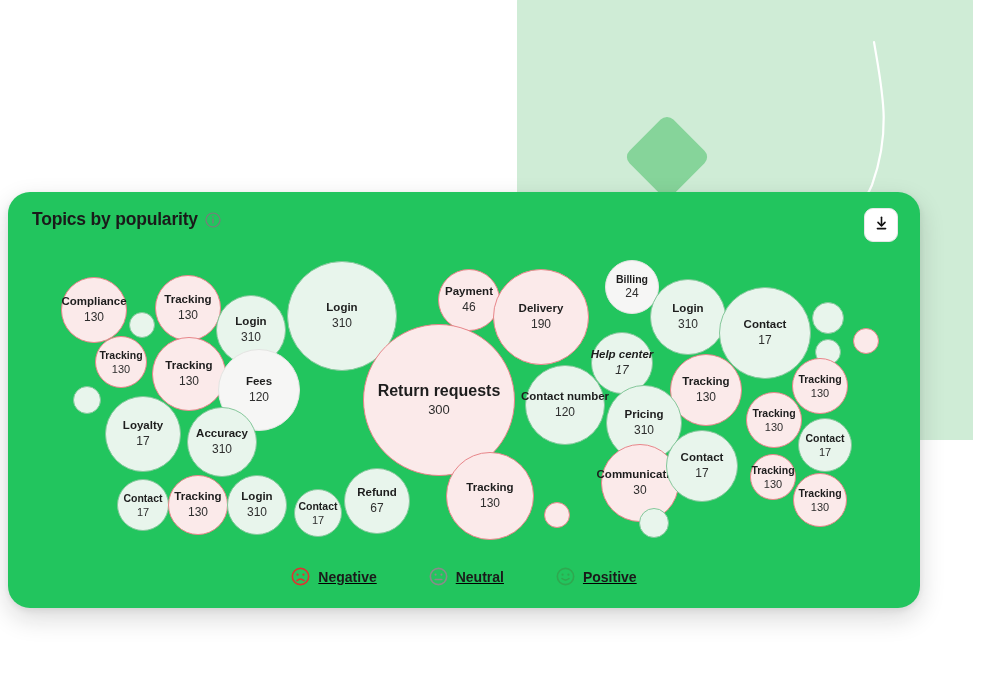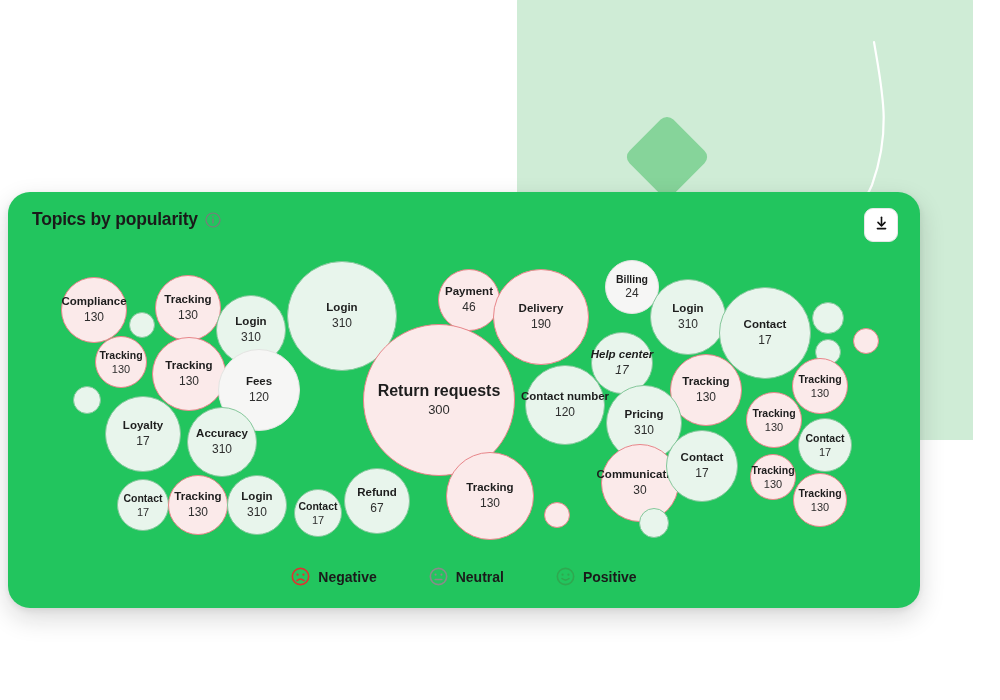--- a/index.html
+++ b/index.html
@@ -116,20 +116,21 @@
     left: 0; bottom: 22px;
     width: 912px;
     display: flex;
     justify-content: center;
     align-items: center;
     gap: 52px;
   }
   .legend-item {
     display: flex; align-items: center; gap: 8px;
     cursor: pointer;
+    text-decoration: underline;
   }
   .legend-label {
     font-size: 14px; font-weight: bold; color: #1a1a1a;
   }
 </style>
 </head>
 <body>
 
 <div id="stage">
 

